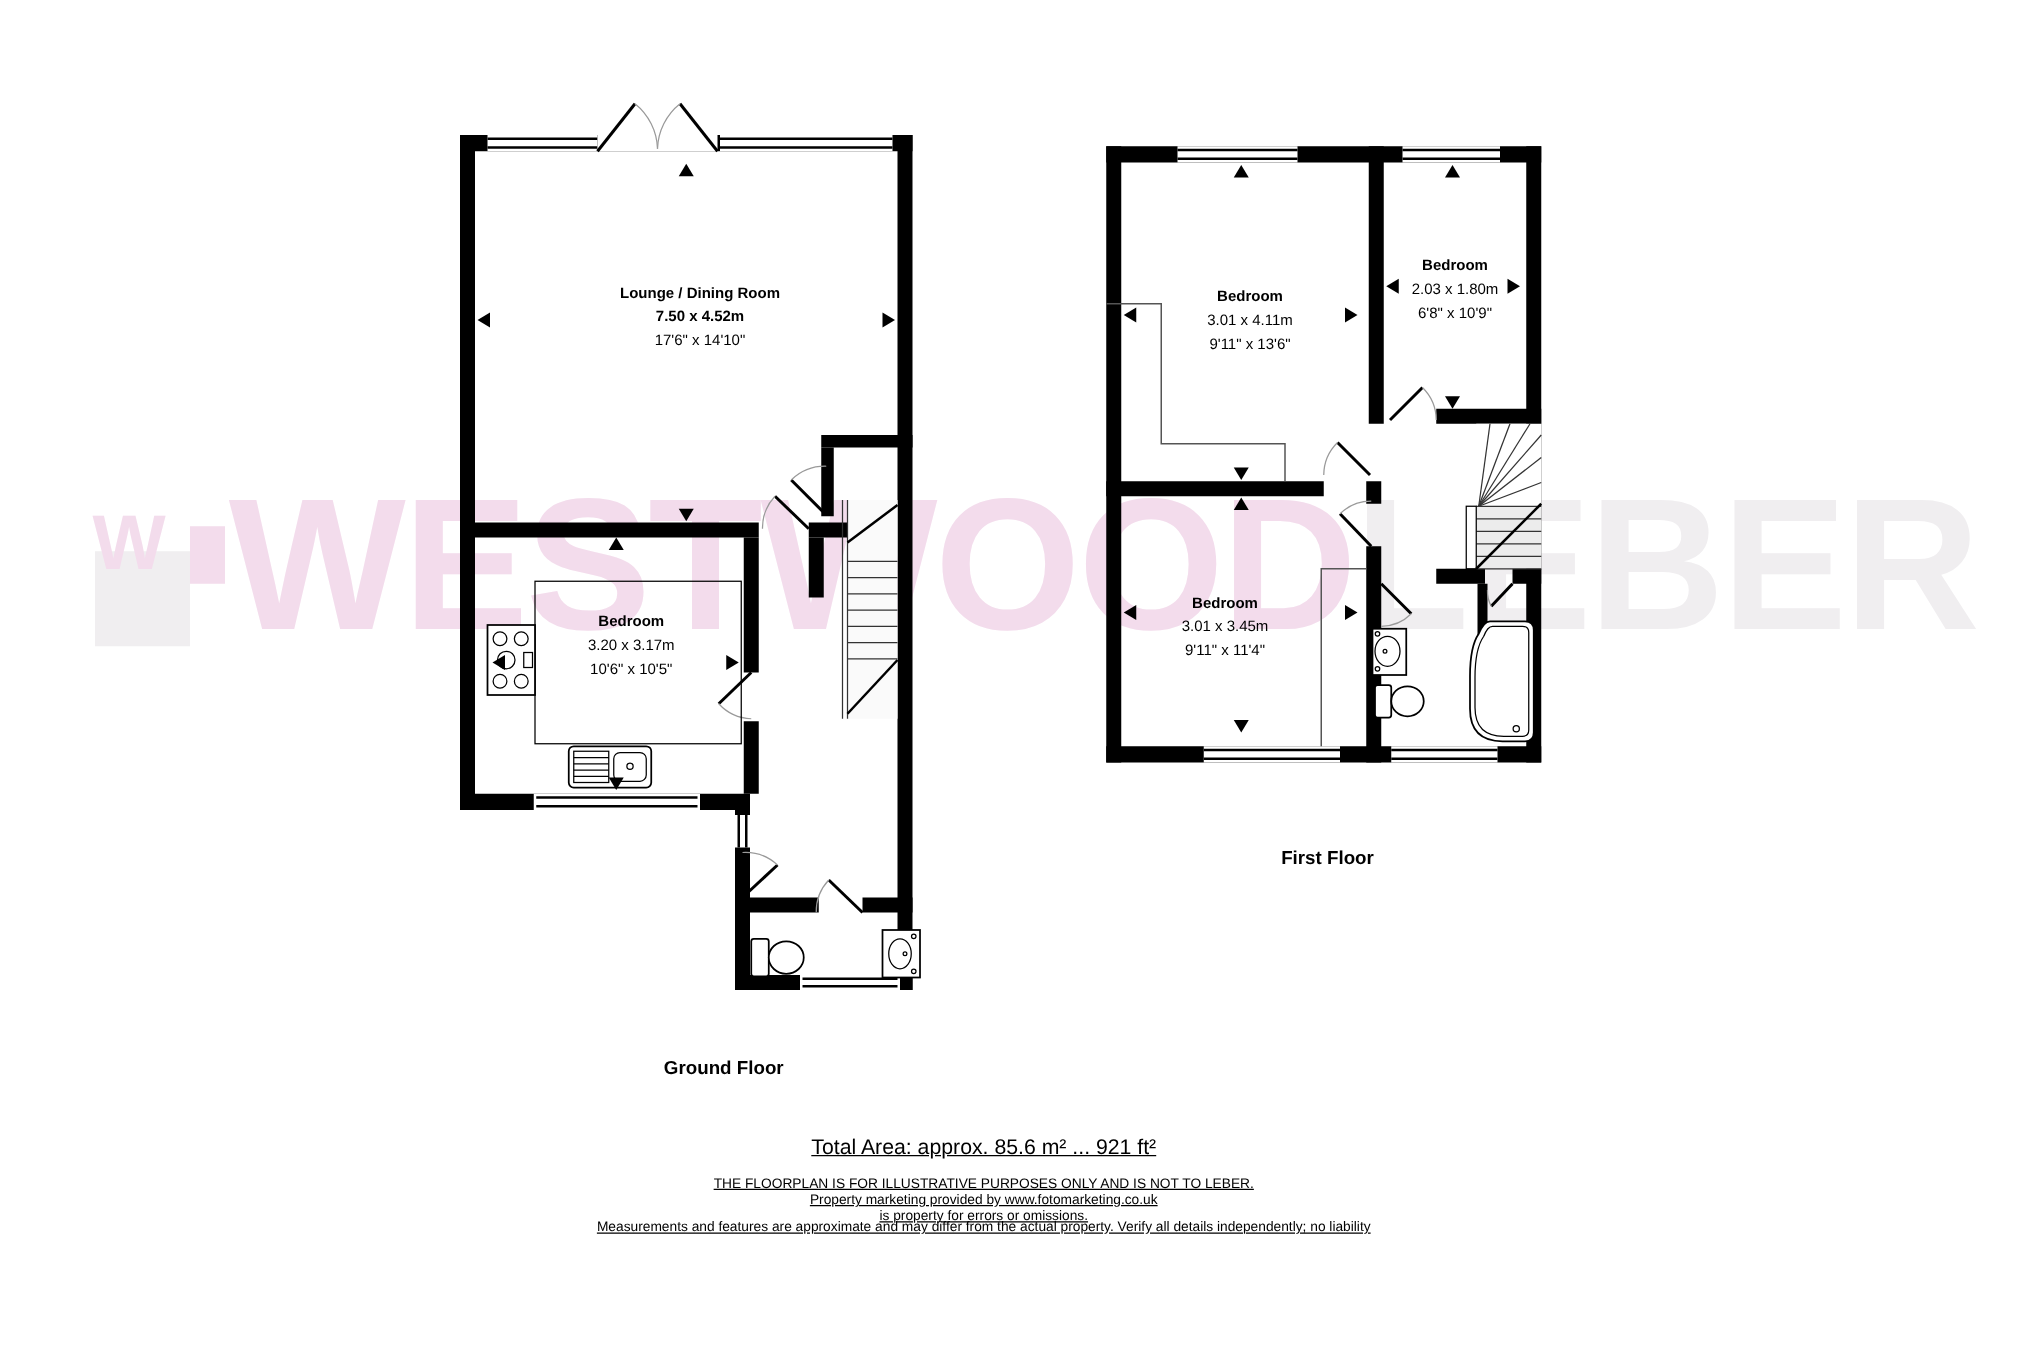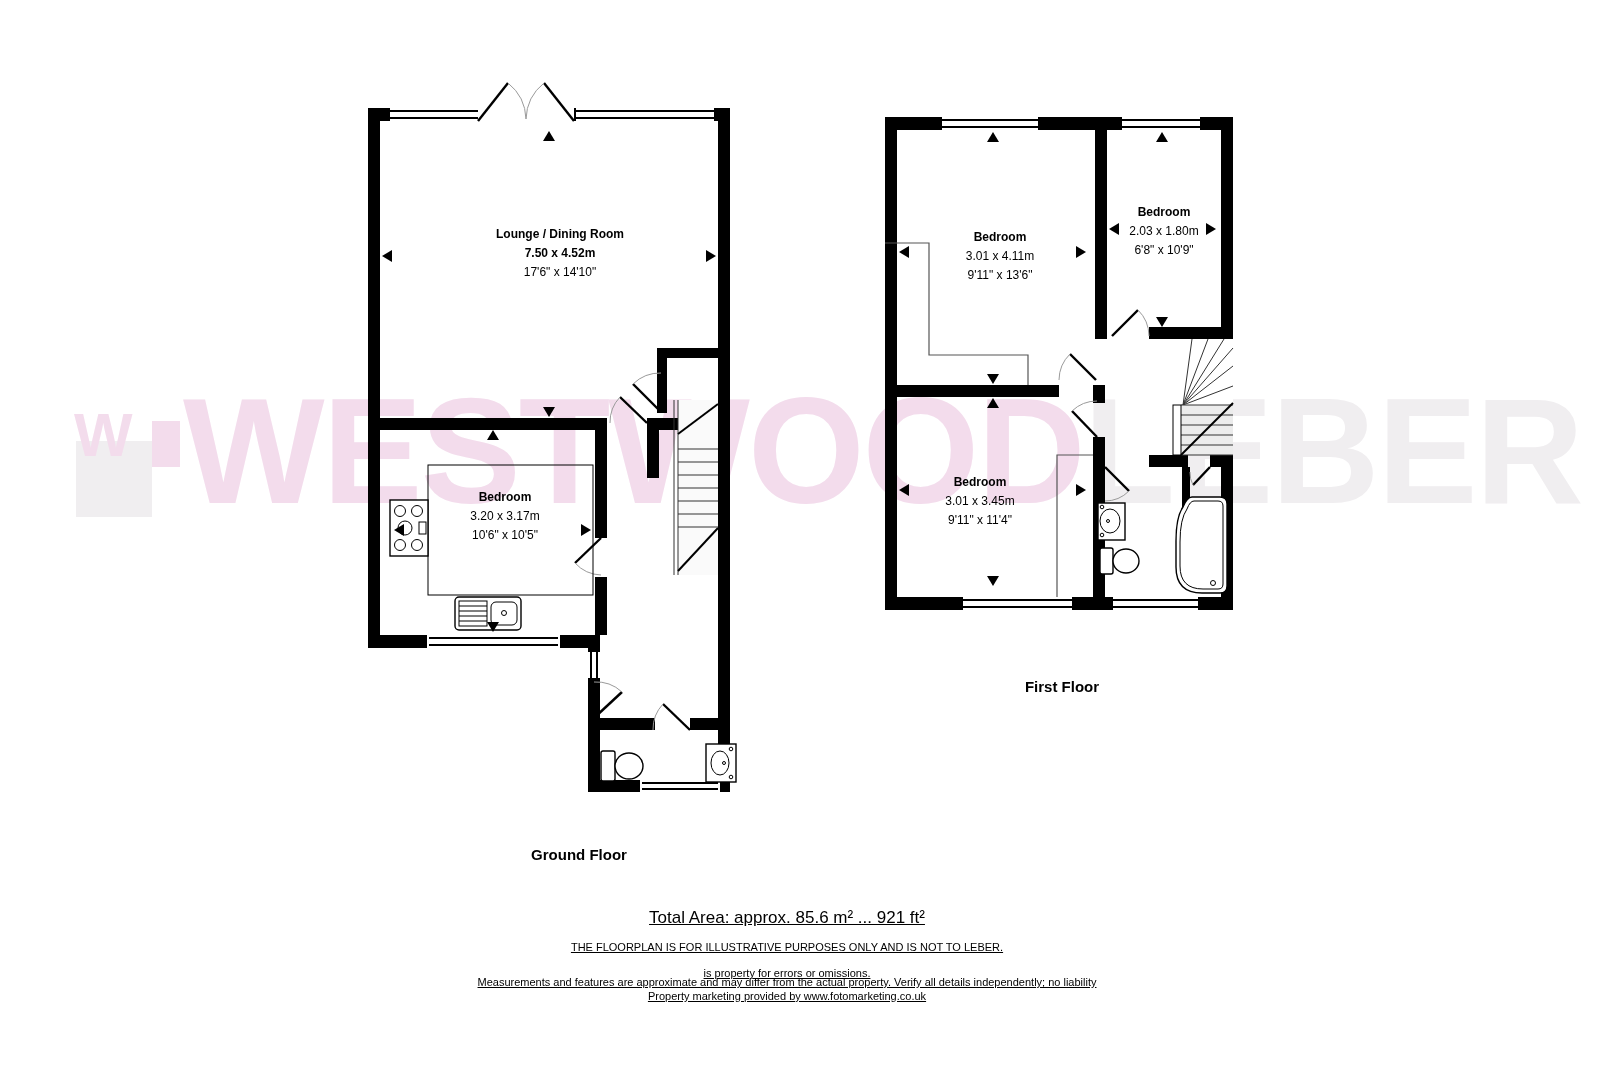--- a/index.html
+++ b/index.html
@@ -323,14 +323,14 @@
     <div class="ri">9'11" x 11'4"</div>
   </div>
 
   <div class="floor-label" style="left:555px;top:846px;margin-left:24px;">Ground Floor</div>
   <div class="floor-label" style="left:1062px;top:678px;">First Floor</div>
 
   <div class="footer-line total-area" style="top:908px;">Total Area: approx. 85.6 m² ... 921 ft²</div>
   <div class="footer-line disclaimer" style="top:941px;">THE FLOORPLAN IS FOR ILLUSTRATIVE PURPOSES ONLY AND IS NOT TO LEBER.</div>
   <div class="footer-line disclaimer" style="top:976px;">Measurements and features are approximate and may differ from the actual property. Verify all details independently; no liability</div>
   <div class="footer-line disclaimer" style="top:967px;">is property for errors or omissions.</div>
-  <div class="footer-line credit" style="top:990px;">Property marketing provided by www.fotomarketing.co.uk</div>
+  <div class="footer-line credit" style="top:954px;">Property marketing provided by www.fotomarketing.co.uk</div>
 </div>
 
 </body></html>

